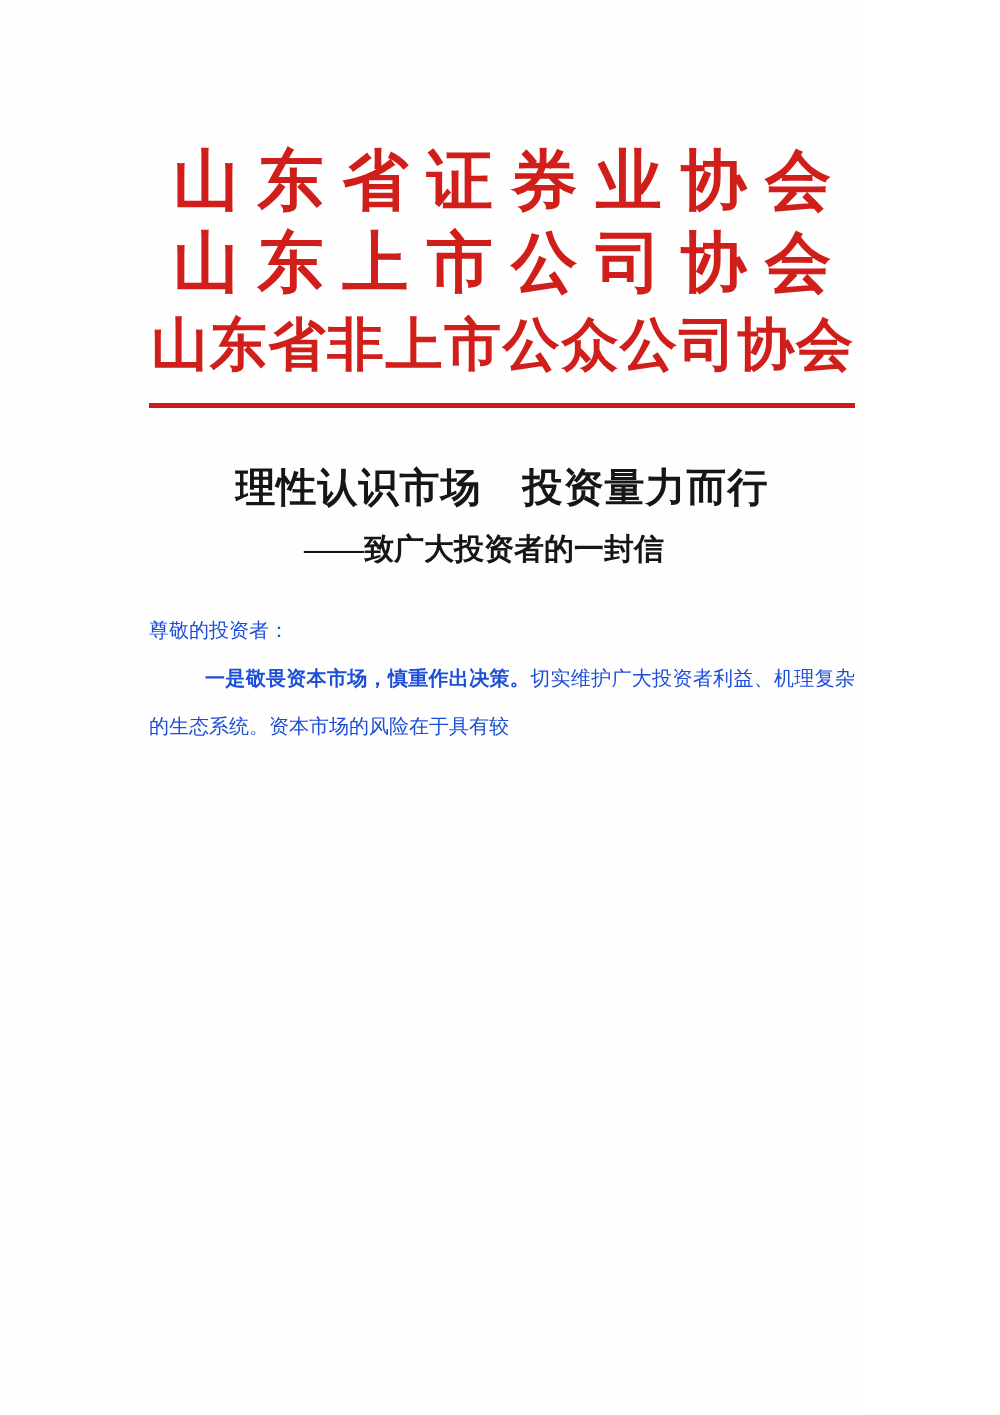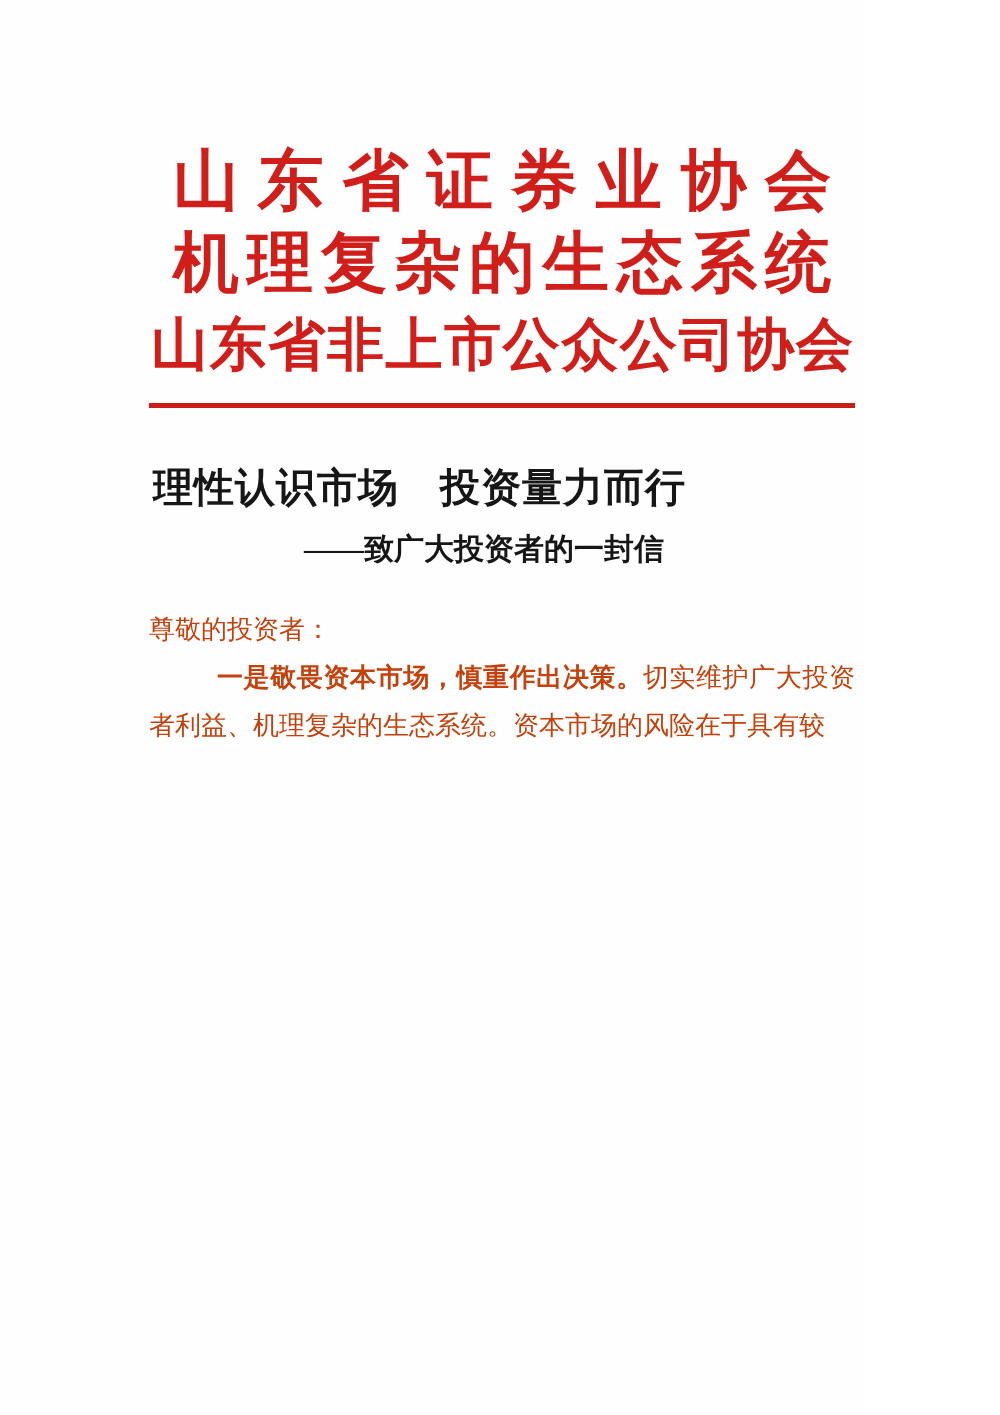--- a/index.html
+++ b/index.html
@@ -42,39 +42,40 @@
     height: 5px;
     background: #cb1d18;
     margin-top: 17px;
   }
   
   .title-block {
     margin-top: 58px;
     color: #161616;
   }
   .doc-title {
-    margin: 4px;
+    margin: 12px;
     font-size: 40px;
     font-weight: 700;
     line-height: 44px;
+    text-align: center;
     letter-spacing: 1px;
   }
   .doc-subtitle {
     margin-top: 20px;
     font-size: 30px;
     font-weight: 700;
     line-height: 38px;
     text-align: center;
     padding-right: 36px;
   }
   
   .body-text {
     margin-top: 38px;
-    color: #c2410c;
-    font-size: 26px;
+    color: #1d4ed8;
+    font-size: 20px;
     line-height: 48px;
   }
   .salutation {
     margin: 0;
   }
   .para {
     margin: 0;
     text-indent: 2em;
     text-align: justify;
   }
@@ -84,21 +85,21 @@
   }
 </style>
 </head>
 <body>
 
 <div class="page">
   <div class="content">
 
     <div class="letterhead">
       <div class="lh-line">山东省证券业协会</div>
-      <div class="lh-line">机理复杂的生态系统</div>
+      <div class="lh-line">山东上市公司协会</div>
       <div class="lh-line small">山东省非上市公众公司协会</div>
     </div>
 
     <div class="divider"></div>
 
     <div class="title-block">
       <h1 class="doc-title">理性认识市场　投资量力而行</h1>
       <div class="doc-subtitle">——致广大投资者的一封信</div>
     </div>
 

